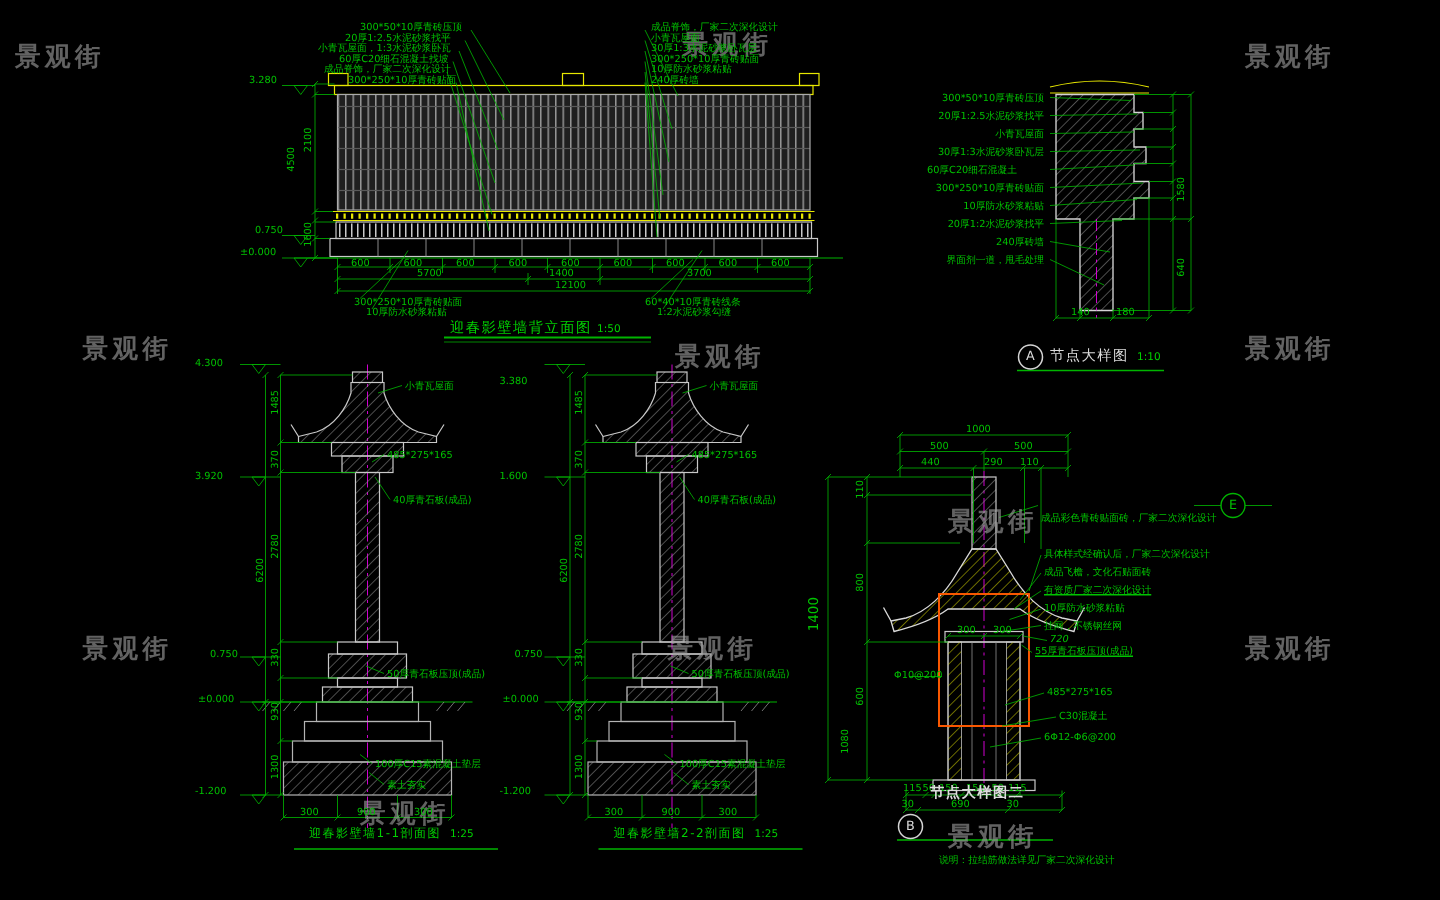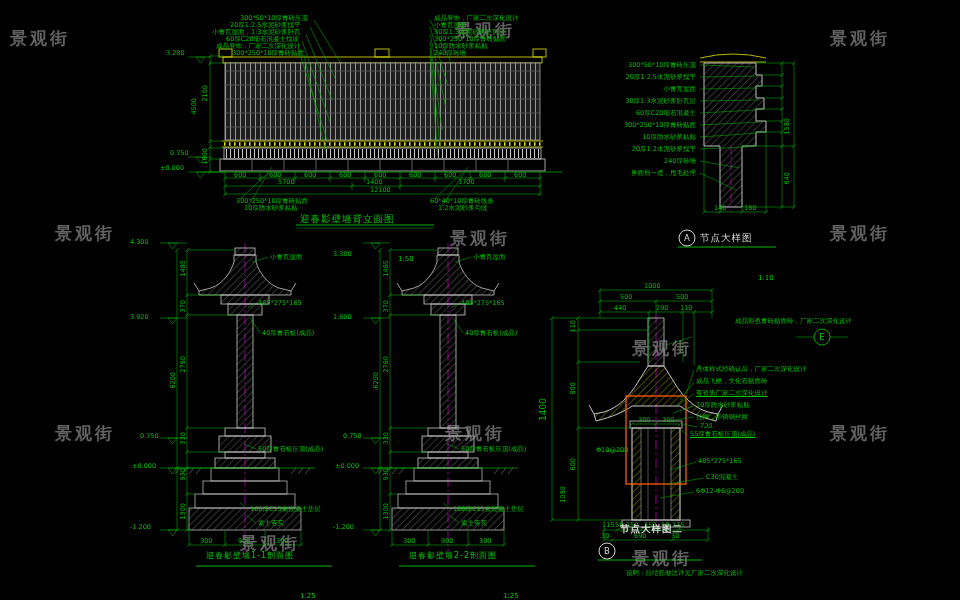--- a/index.html
+++ b/index.html
@@ -10,21 +10,21 @@
   .t { position:absolute; white-space:nowrap; line-height:1; }
   .ann  { font-size:6.5px; color:#00c300; }
   .dim  { font-size:6.5px; color:#00c300; }
   .lvl  { font-size:6.5px; color:#00c300; }
   .vdim { font-size:6.5px; color:#00c300; writing-mode:vertical-rl; transform:rotate(180deg); }
   .vdimL{ font-size:9px; }
   .ra   { width:96px; text-align:right; }
   .wm   { font-size:17px; font-weight:bold; letter-spacing:3px; color:rgba(158,158,158,0.62); }
   .ttl  { font-size:9.5px; color:#00d000; letter-spacing:1px; }
   .ttlW { font-size:9.5px; color:#dcdcdc; letter-spacing:1px; }
-  .scale{ font-size:7px; color:#00d000;margin-top:40px; }
+  .scale{ font-size:7px; color:#00d000; }
   .bub  { font-size:8.5px; color:#dcdcdc; width:10px; text-align:center; }
   .bubG { font-size:8.5px; color:#00c300; width:10px; text-align:center; }
   .note { font-size:6.5px; color:#00c300; }
 </style>
 </head>
 <body>
 
 <div id="stage">
 
   <svg id="linework" width="960" height="600" viewBox="0 0 960 600">
@@ -240,21 +240,21 @@
       <span class="t dim" style="left: 366px; top: 179px;">1400</span>
       <span class="t dim" style="left: 458px; top: 179px;">3700</span>
       <span class="t dim" style="left: 370px; top: 187px;">12100</span>
     </div>
   <div>
 
   <span class="t ann ra" style="left: 600px; top: 62px;">300*50*10厚青砖压顶</span>
       <span class="t ann ra" style="left: 600px; top: 74px;">20厚1:2.5水泥砂浆找平</span>
       <span class="t ann ra" style="left: 600px; top: 86px;">小青瓦屋面</span>
       <span class="t ann ra" style="left: 600px; top: 98px;">30厚1:3水泥砂浆卧瓦层</span>
-      <span class="t ann ra" style="left: 600px; top: 110px;">60厚C20细石混凝土</span>
+      <span class="t ann ra" style="left: 600px; top: 110px; text-align: center;">60厚C20细石混凝土</span>
       <span class="t ann ra" style="left: 600px; top: 122px;">300*250*10厚青砖贴面</span>
       <span class="t ann ra" style="left: 600px; top: 134px;">10厚防水砂浆粘贴</span>
       <span class="t ann ra" style="left: 600px; top: 146px;">20厚1:2水泥砂浆找平</span>
       <span class="t ann ra" style="left: 600px; top: 158px;">240厚砖墙</span>
       <span class="t ann ra" style="left: 600px; top: 170px;">界面剂一道，甩毛处理</span>
     </div>
   <div>
 
   <span class="t dim" style="left: 714px; top: 205px;">140</span>
       <span class="t dim" style="left: 744px; top: 205px;">180</span>
@@ -360,21 +360,21 @@
       <span class="t dim" style="left: 626px; top: 522px;">150</span>
       <span class="t dim" style="left: 644px; top: 522px;">150</span>
       <span class="t dim" style="left: 661px; top: 522px;">50</span>
       <span class="t dim" style="left: 672px; top: 522px;">115</span>
       <span class="t dim" style="left: 601px; top: 533px;">30</span>
       <span class="t dim" style="left: 634px; top: 533px;">690</span>
       <span class="t dim" style="left: 671px; top: 533px;">30</span>
     </div>
   <div>
 
-  <span class="t ann" style="left: 694px; top: 318px; padding-left: 41px;">成品彩色青砖贴面砖，厂家二次深化设计</span>
+  <span class="t ann" style="left: 694px; top: 342px;">成品彩色青砖贴面砖，厂家二次深化设计</span>
       <span class="t ann" style="left: 696px; top: 366px;">具体样式经确认后，厂家二次深化设计</span>
       <span class="t ann" style="left: 696px; top: 378px;">成品飞檐，文化石贴面砖</span>
       <span class="t ann" style="left: 696px; top: 390px; text-decoration: underline;">有资质厂家二次深化设计</span>
       <span class="t ann" style="left: 696px; top: 402px;">10厚防水砂浆粘贴</span>
       <span class="t ann" style="left: 696px; top: 414px;">挂网，不锈钢丝网</span>
       <span class="t ann" style="left: 690px; top: 431px; text-decoration: underline;">55厚青石板压顶(成品)</span>
       <span class="t ann" style="left: 698px; top: 458px;">485*275*165</span>
       <span class="t ann" style="left: 706px; top: 474px;">C30混凝土</span>
       <span class="t ann" style="left: 696px; top: 488px;">6Φ12-Φ6@200</span>
       <span class="t ann" style="left: 596px; top: 447px;">Φ10@200</span>

